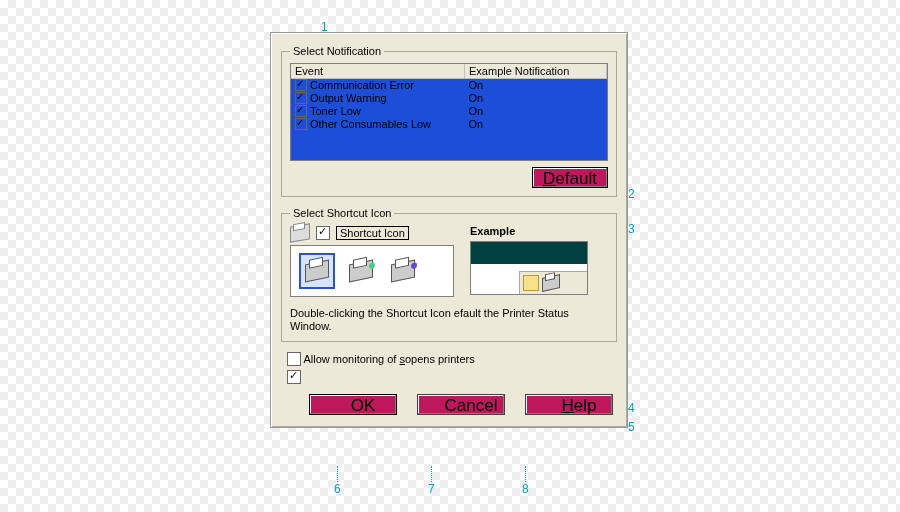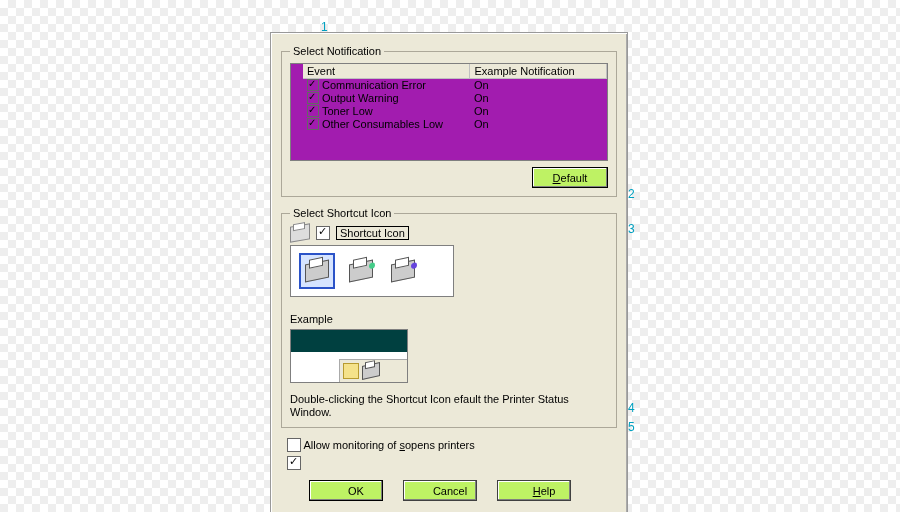--- a/index.html
+++ b/index.html
@@ -34,57 +34,56 @@
     margin: 4px 0 10px 0;
     padding: 6px 8px 8px 8px;
     position: relative;
   }
   fieldset > legend {
     font-size: 11px;
     padding: 0 3px;
   }
   
   .notif-box {
-    background: #a21caf;
+    background: #1d4ed8;
     border: 1px solid #7f7f7f;
     height: 96px;
     overflow: hidden;
-    padding-left: 12px;
   }
   .notif-box table { border-collapse: collapse; width: 100%; }
   .notif-box thead td {
     background: #ece9d8;
     border: 1px solid #c0c0c0;
     border-top: none;
     border-left: none;
     padding: 1px 4px;
   }
   .notif-box tbody td { padding: 0 4px; line-height: 13px; }
   .notif-check { width: 10px; height: 10px; display: inline-block; border: 1px solid #666; margin-right: 3px; vertical-align: -2px; position: relative; }
   .notif-check.checked::after { content: "✓"; position: absolute; top: -3px; left: 0; font-size: 10px; }
   .btn {
-    background: #bef264;
+    background: #be185d;
     border: 1px solid #404040;
     box-shadow: -1px -1px 0 #808080 inset, 1px 1px 0 #fff inset;
     padding: 1px 0;
-    font-size: 11px;
+    font-size: 17px;
     font-family: inherit;
     height: 21px;
     cursor: default;
   }
   .btn-default {
     width: 76px;
     float: right;
     margin-top: 6px;
   }
   .btn-default-outline { border: 1px solid #000; box-shadow: -1px -1px 0 #808080 inset, 1px 1px 0 #fff inset; }
   .underline { text-decoration: underline; }
   .after::after { content: ""; display: block; clear: both; }
   
-  .row1 { display: flex; gap: 16px; align-items: flex-start; flex-direction: column; }
+  .row1 { display: flex; gap: 16px; align-items: flex-start; }
   .icon-wrap { display: flex; align-items: center; gap: 6px; margin-bottom: 4px; }
   .tiny-printer {
     width: 18px; height: 14px;
     background: #ddd;
     border: 1px solid #888;
     transform: skewY(-10deg);
     position: relative;
   }
   .tiny-printer::after { content:""; position:absolute; left:2px; top:-3px; width:10px; height:5px; background:#fff; border:1px solid #888; }
   .chk {
@@ -110,21 +109,21 @@
   .printer-glyph {
     width: 22px; height: 16px;
     background: #ccc;
     border: 1px solid #555;
     transform: skewY(-12deg);
     position: relative;
   }
   .printer-glyph::before { content:""; position:absolute; left:3px; top:-5px; width:12px; height:7px; background:#fff; border:1px solid #555; }
   .printer-glyph.g2::after { content:""; position:absolute; right:-3px; top:2px; width:6px; height:6px; background:#4c8; border-radius:50%; }
   .printer-glyph.g3::after { content:""; position:absolute; right:-3px; top:2px; width:6px; height:6px; background:#64d; border-radius:50%; }
-  .example-col { flex: 1; }
+  .example-col { flex: 1; font-weight: bold; }
   .example-label { margin-bottom: 4px; }
   .example-box {
     background: #fff;
     border: 1px solid #7f7f7f;
     width: 116px;
     height: 52px;
     position: relative;
   }
   .example-box .tb {
     position: absolute; top: 0; left: 0; right: 0; height: 22px;
@@ -135,21 +134,21 @@
     background: #ece9d8;
     border-top: 1px solid #aaa; border-left: 1px solid #aaa;
     display: flex; align-items: center; gap: 3px; padding-left: 3px;
   }
   .tray .doc { width: 14px; height: 14px; background: #f5e28a; border:1px solid #b89b2f; }
   .tray .prn { width: 16px; height: 12px; background: #ccc; border:1px solid #555; transform: skewY(-12deg); position:relative; }
   .tray .prn::before { content:""; position:absolute; left:2px; top:-4px; width:8px; height:5px; background:#fff; border:1px solid #555; }
   .hint { margin-top: 10px; line-height: 13px; }
   .opt-row { margin: 4px 0 2px 6px; }
   .btn-row { display: flex; gap: 20px; justify-content: flex-start; padding-left: 28px; margin-top: 10px; }
-  .btn-row .btn { width: 74px; padding-left: 20px; }
+  .btn-row .btn { width: 88px; padding-left: 20px; }
   
   .callout { position: absolute; font-size: 12px; color: #00a0c0; font-family: Arial, sans-serif; }
   .dotline { position: absolute; border-top: 1px dotted #00a0c0; }
   .dotline.v { border-top: none; border-left: 1px dotted #00a0c0; }
 </style>
 </head>
 <body>
 
 <div class="callout" style="left:321px; top:20px;">1</div>
 <div class="dotline v" style="left:324px; top:34px; height:14px;"></div>

